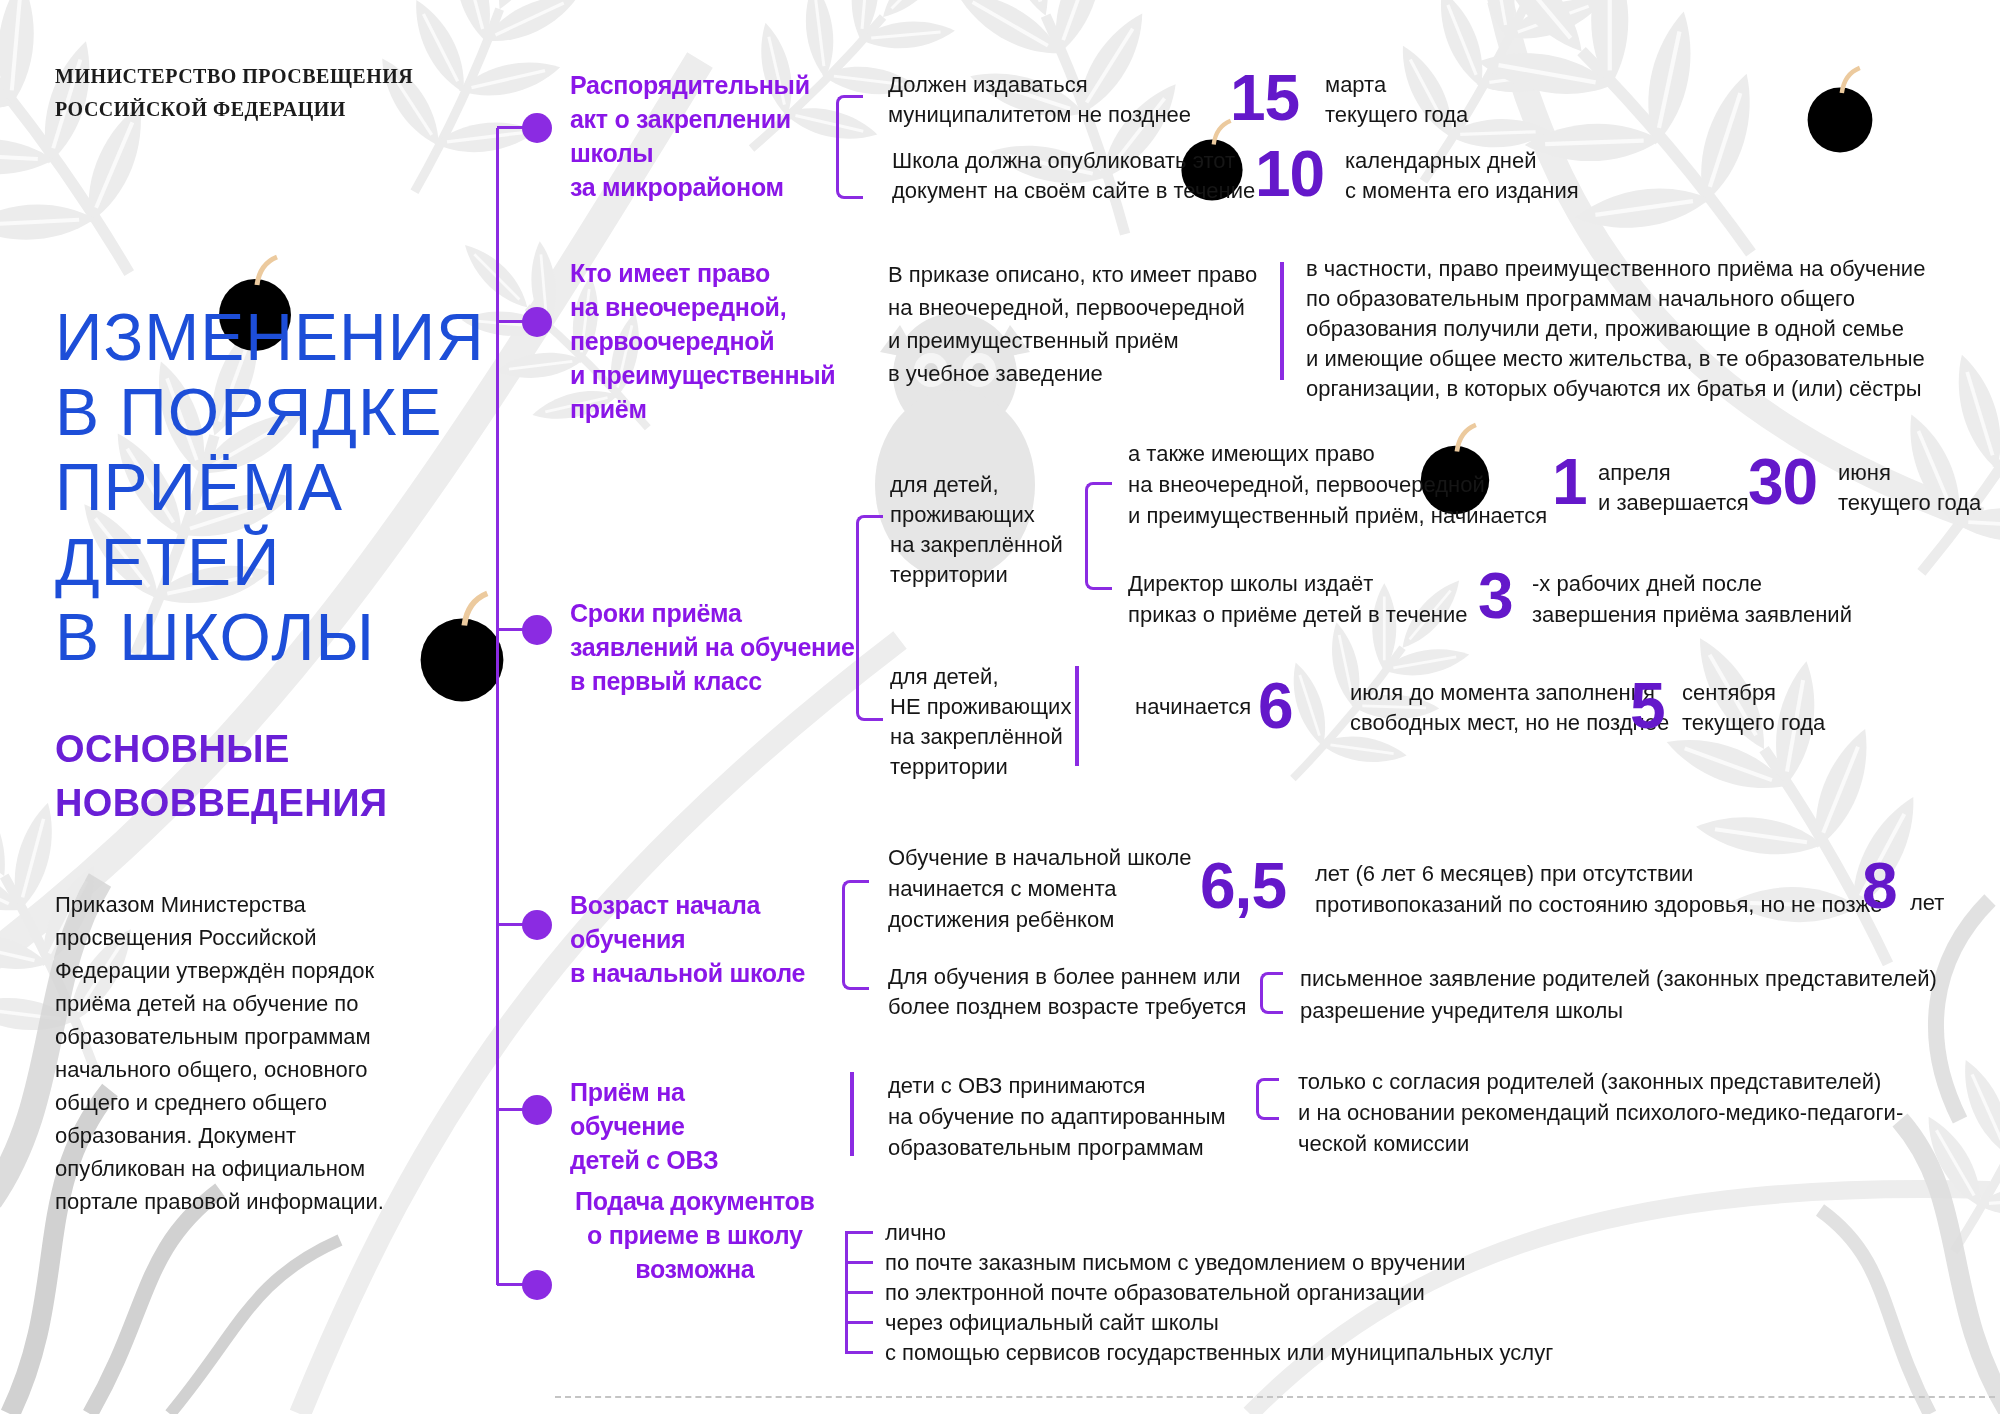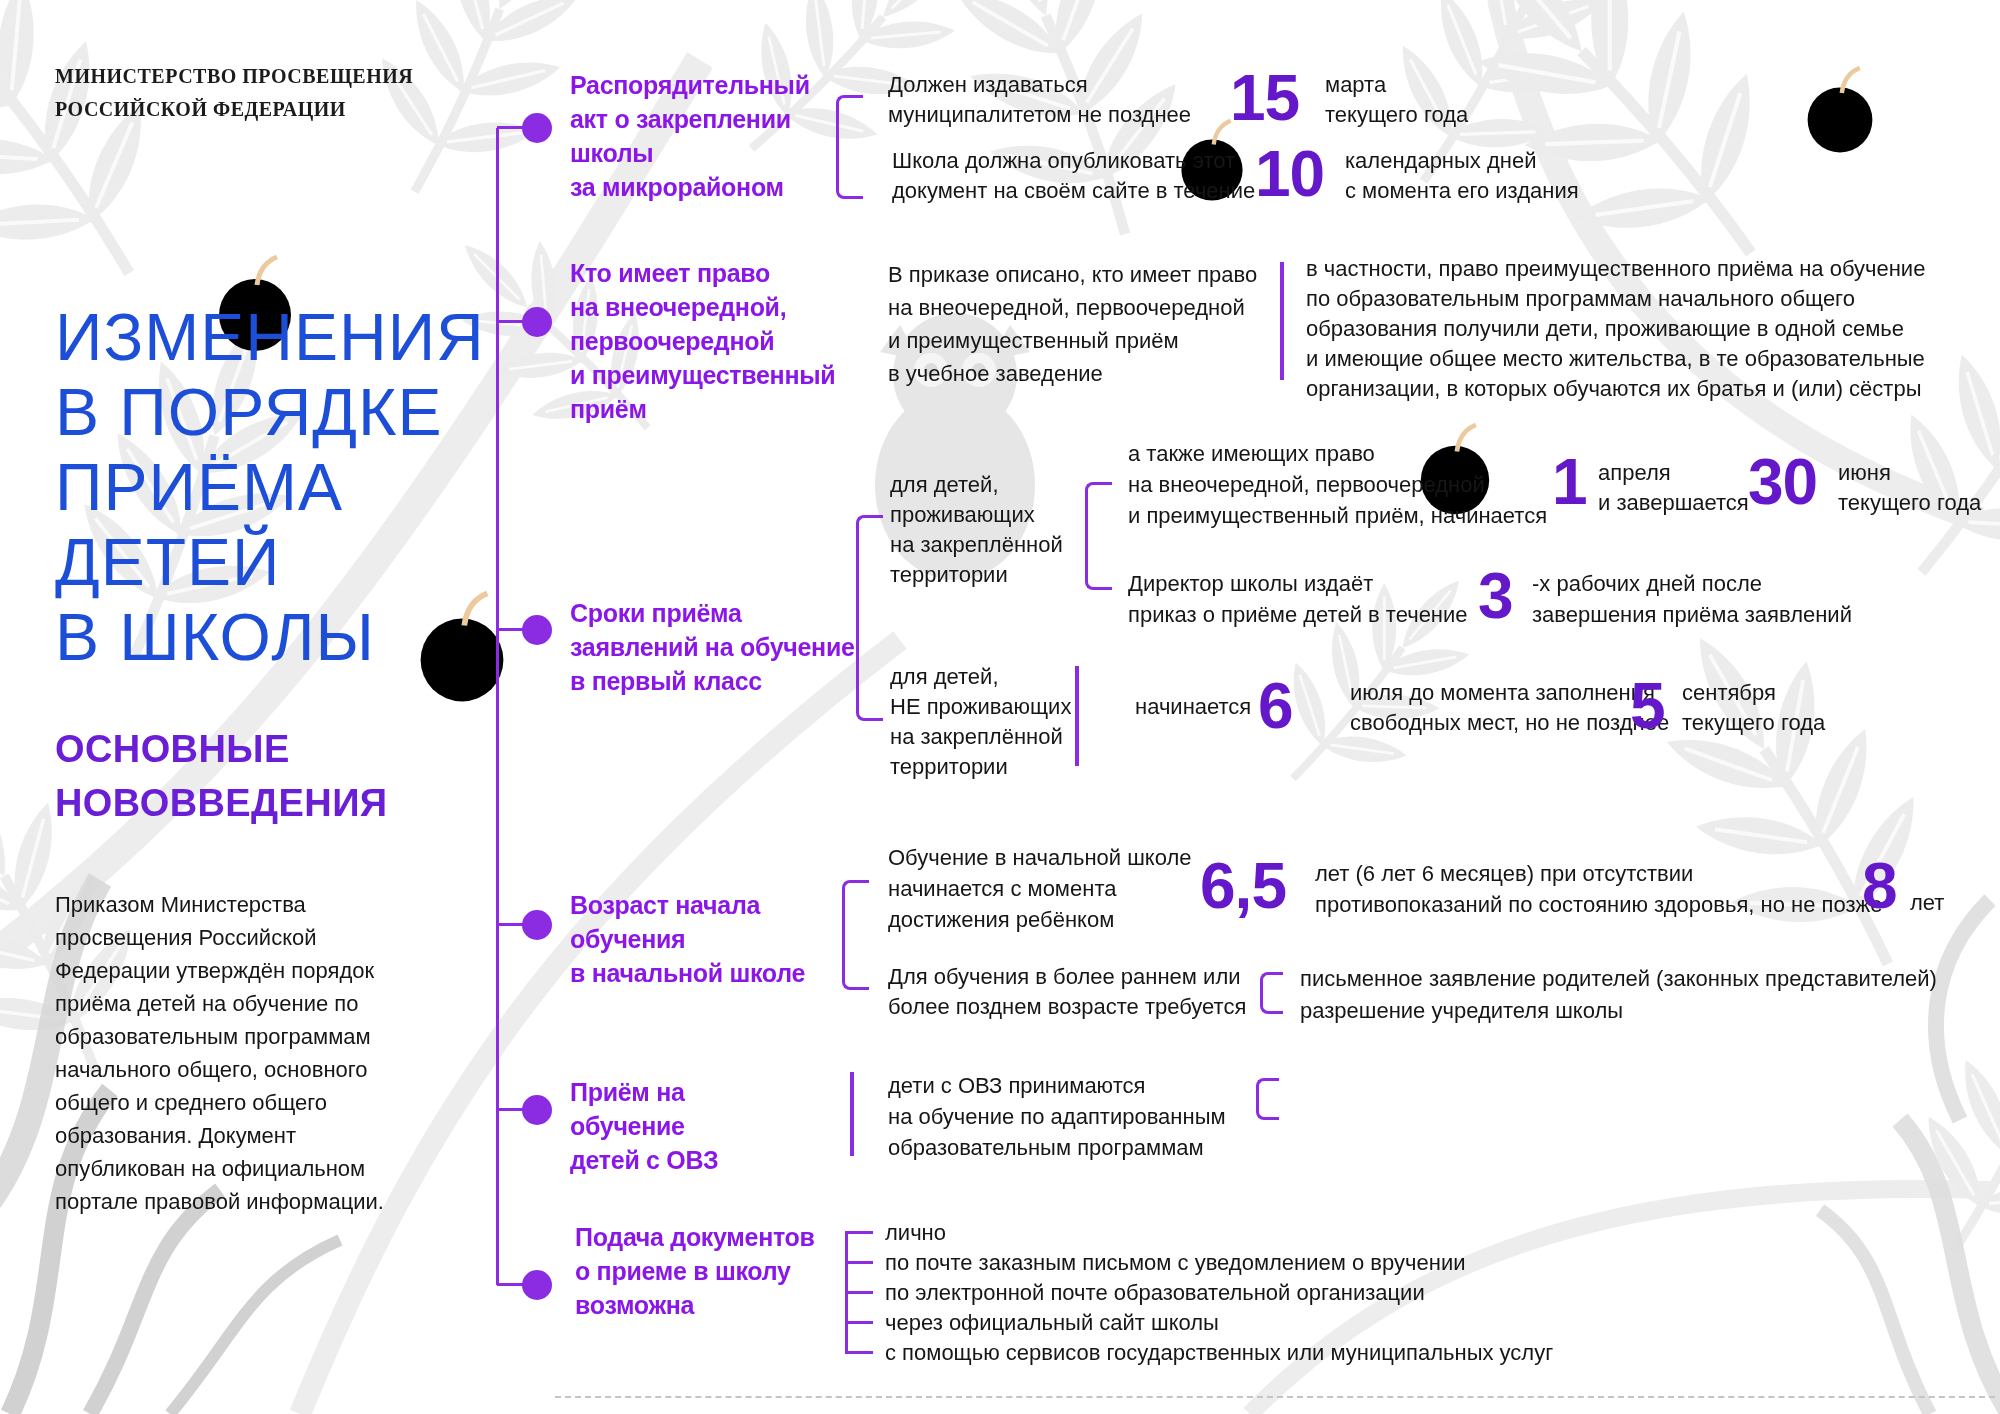--- a/index.html
+++ b/index.html
@@ -252,22 +252,25 @@
 
   <div class="abs btitle" style="left:570px; top:1075px;">Приём на
 обучение
 детей с ОВЗ</div>
 
   <div class="vbar" style="left:850px; top:1072px; height:84px;"></div>
   <div class="abs t lh31" style="left:888px; top:1070px;">дети с ОВЗ принимаются
 на обучение по адаптированным
 образовательным программам</div>
   <div class="bracket" style="left:1256px; top:1078px; width:20px; height:36px;"></div>
-
-  <div class="abs btitle" style="left:575px; top:1220px;">Подача документов
+  <div class="abs t lh31" style="left:1298px; top:1066px;">только с согласия родителей (законных представителей)
+и на основании рекомендаций психолого-медико-педагоги-
+ческой комиссии</div>
+
+  <div class="abs btitle" style="left:575px; top:1184px;text-align:center;">Подача документов
 о приеме в школу
 возможна</div>
 
   <div class="vline" style="left:845px; top:1231px; height:122px;"></div>
   <div class="hline" style="left:845px; top:1231px; width:28px;"></div>
   <div class="hline" style="left:845px; top:1261px; width:28px;"></div>
   <div class="hline" style="left:845px; top:1291px; width:28px;"></div>
   <div class="hline" style="left:845px; top:1321px; width:28px;"></div>
   <div class="hline" style="left:845px; top:1351px; width:28px;"></div>
 

